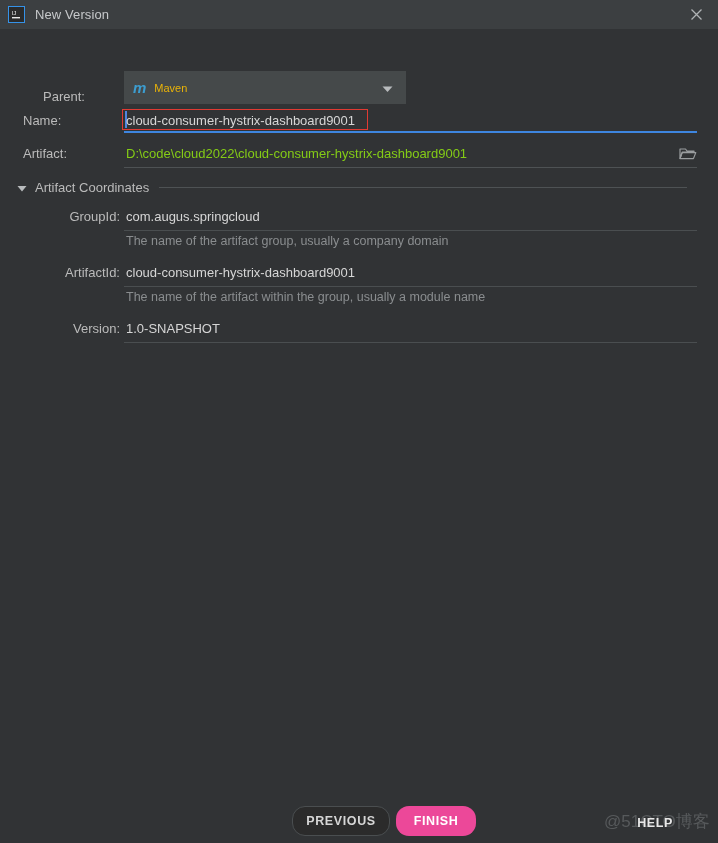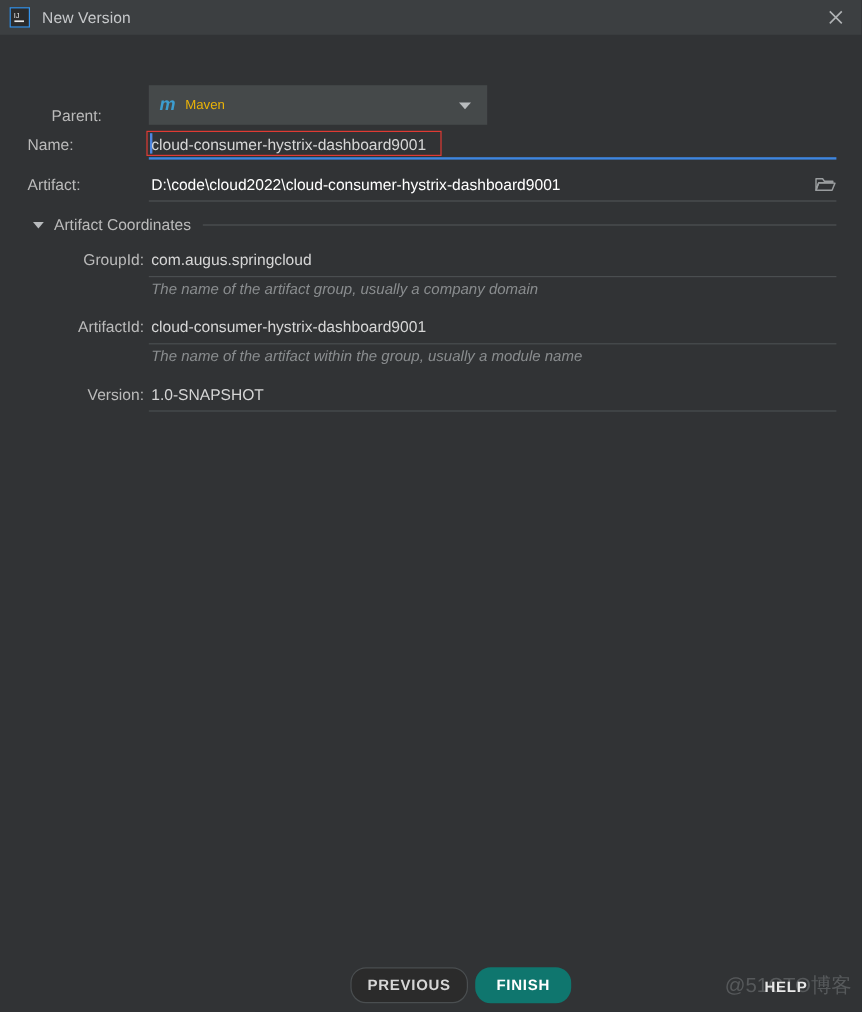--- a/index.html
+++ b/index.html
@@ -108,39 +108,39 @@
     left:124px; top:102px;
     width:573px; height:2px;
     background:#3E86E0;
   }
 
   
   .loc-value {
     position:absolute;
     left:126px; top:117px;
     font-size:13px;
-    color:#ffffff;
+    color:#84cc16;
     white-space:nowrap;
   }
   .folder-btn {
     position:absolute;
     right:21px; top:117px;
     width:18px; height:16px;
     cursor:pointer;
   }
   .loc-underline {
     position:absolute;
     left:124px; top:138px;
     width:573px; height:1px;
     background:#4E5254;
   }
 
   
   .ac-header {
-    position:absolute; left:27px; top:149px;
+    position:absolute; left:17px; top:149px;
     display:flex; align-items:center;
     width:670px;
     cursor:pointer;
   }
   .tri { flex:0 0 auto; }
   .ac-title {
     margin-left:8px;
     font-size:13px;
     color:#BBBBBB;
     white-space:nowrap;
@@ -168,21 +168,20 @@
     font-size:13px;
     color:#D6D6D6;
     white-space:nowrap;
   }
   .subhint {
     position:absolute;
     left:126px;
     font-size:12.5px;
     color:#8A8D8F;
     white-space:nowrap;
-    font-style:italic;
   }
   .subrule {
     position:absolute;
     left:124px;
     width:573px; height:1px;
     background:#4A4E50;
   }
   .btn {
     position:absolute;
     height:30px;
@@ -197,21 +196,21 @@
   .btn-prev {
     left:292px; top:806px;
     width:98px;
     background:#2B2B2B;
     border:1px solid #4A4E50;
     color:#D6D6D6;
   }
   .btn-finish {
     left:396px; top:806px;
     width:80px;
-    background:#0f766e;
+    background:#ec4899;
     color:#FFFFFF;
   }
   .btn-cancel {
     left:505px; top:806px;
     width:92px;
     background:transparent;
     color:#D6D6D6;
   }
   .btn-help {
     left:620px; top:808px;

